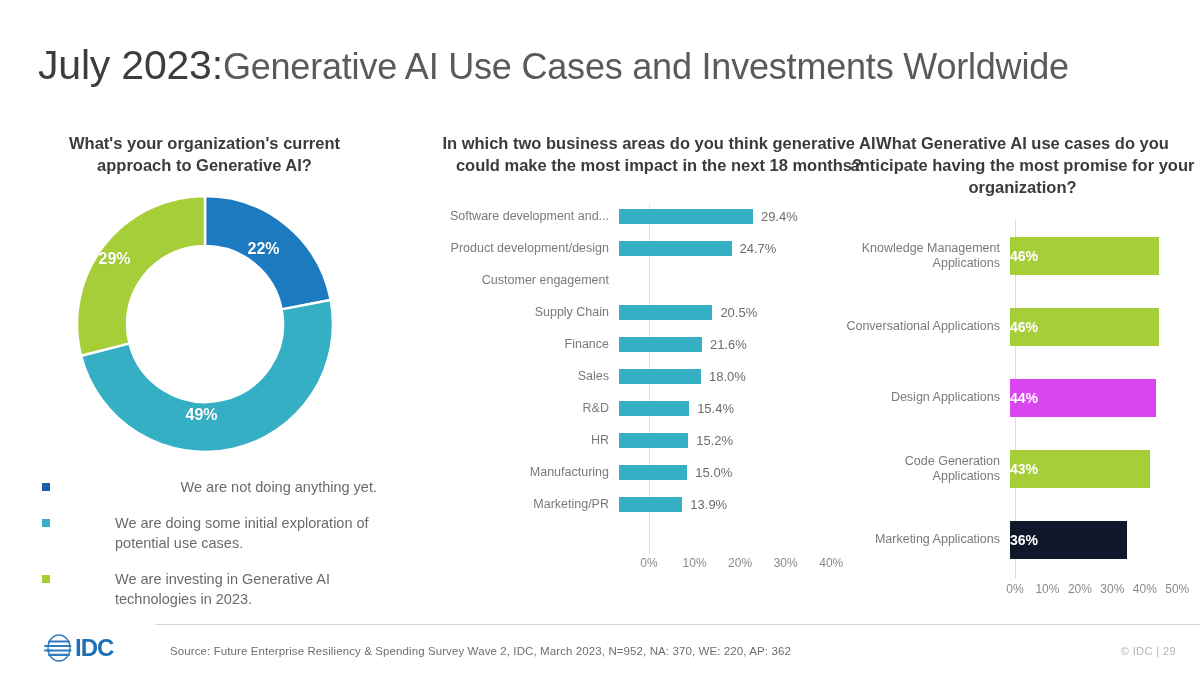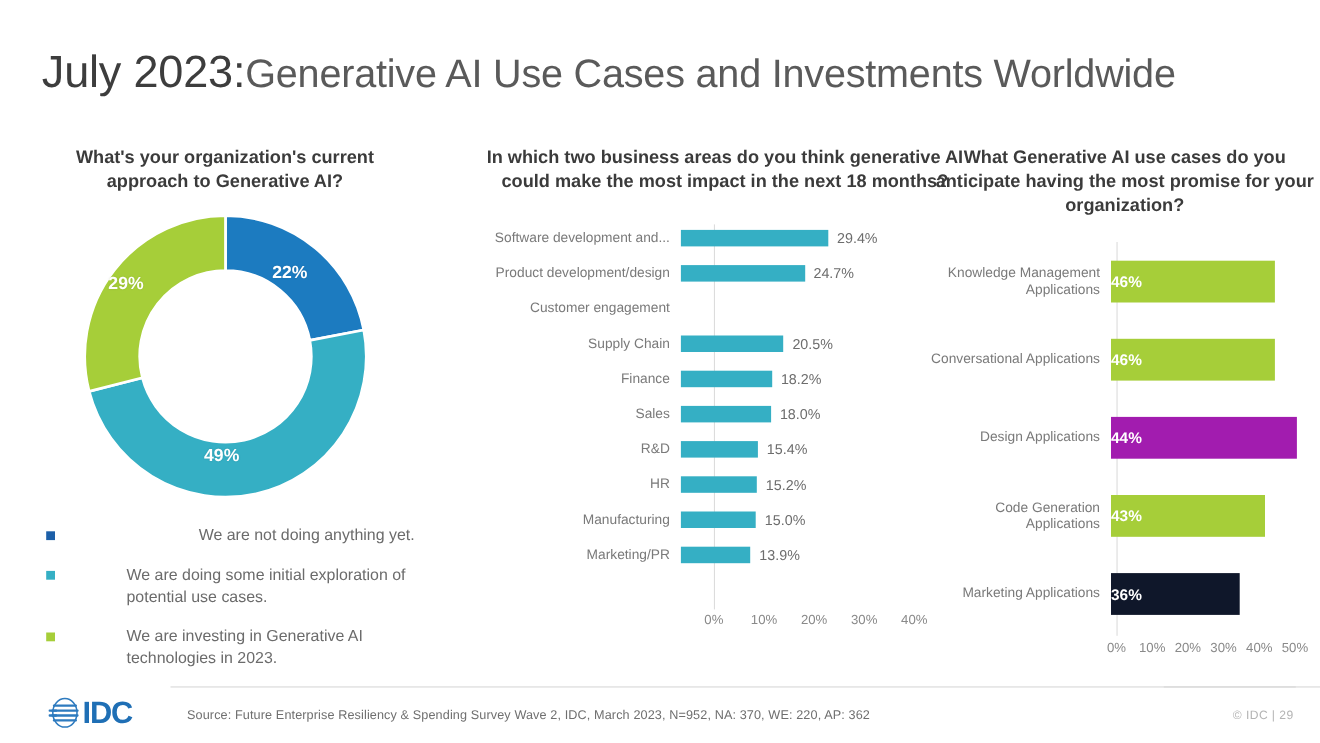--- a/index.html
+++ b/index.html
@@ -192,21 +192,21 @@
     background: #d8d8d8;
   }
   #idc-logo {
     position: absolute;
     left: 44px;
     top: 10px;
     display: flex;
     align-items: center;
   }
   #idc-logo-text {
-    font-size: 28px;
+    font-size: 24px;
     font-weight: bold;
     color: #1F6FB5;
     letter-spacing: -1px;
     margin-left: 1px;
     line-height: 34px;
   }
   #source-note {
     position: absolute;
     left: 170px;
     top: 24px;
@@ -286,21 +286,21 @@
           <div class="bar-cat">Supply Chain</div>
           <div class="bar-track">
             <div class="bar-fill" style="width: 93.3889px; background: rgb(53, 175, 196);"></div>
             <span class="bar-value-out">20.5%</span>
           </div>
         </div>
         <div class="bar-row">
           <div class="bar-cat">Finance</div>
           <div class="bar-track">
             <div class="bar-fill" style="width: 82.9111px; background: rgb(53, 175, 196);"></div>
-            <span class="bar-value-out">18.2%</span>
+            <span class="bar-value-out">21.6%</span>
           </div>
         </div>
         <div class="bar-row">
           <div class="bar-cat">Sales</div>
           <div class="bar-track">
             <div class="bar-fill" style="width: 82px; background: rgb(53, 175, 196);"></div>
             <span class="bar-value-out">18.0%</span>
           </div>
         </div>
         <div class="bar-row">
@@ -359,21 +359,21 @@
           <div class="bar-cat">Conversational Applications</div>
           <div class="bar-track">
             <div class="bar-fill" style="width: 149.283px; background: rgb(166, 206, 57);">
               <span class="bar-value-in">46%</span>
             </div>
           </div>
         </div>
         <div class="bar-row">
           <div class="bar-cat">Design Applications</div>
           <div class="bar-track">
-            <div class="bar-fill" style="width: 169px; background: #a21caf;">
+            <div class="bar-fill" style="width: 146px; background: #d946ef;">
               <span class="bar-value-in">44%</span>
             </div>
           </div>
         </div>
         <div class="bar-row">
           <div class="bar-cat">Code Generation Applications</div>
           <div class="bar-track">
             <div class="bar-fill" style="width: 139.547px; background: rgb(166, 206, 57);">
               <span class="bar-value-in">43%</span>
             </div>

